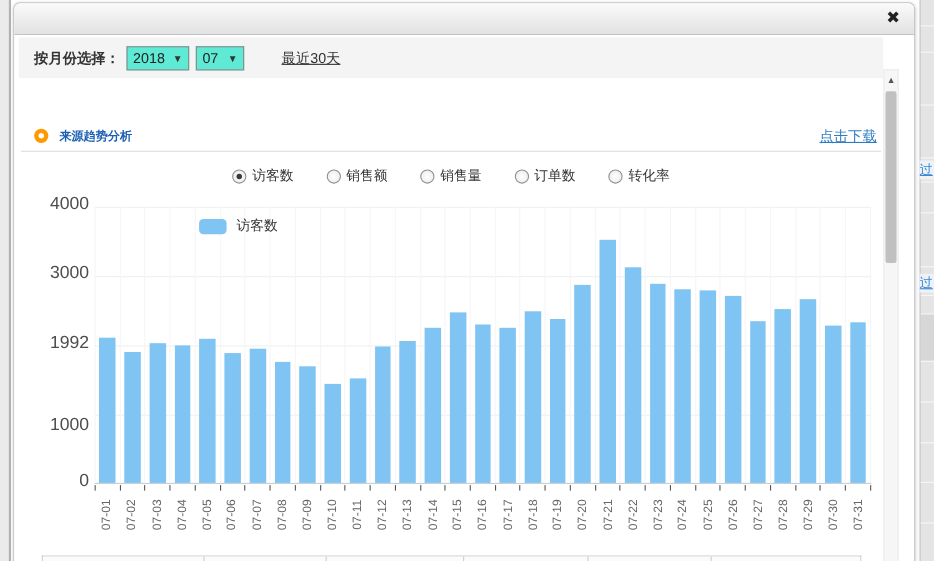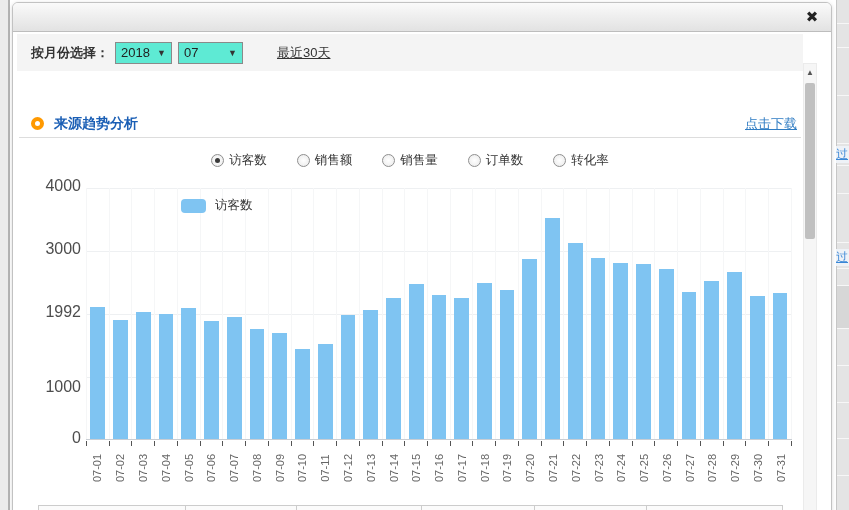--- a/index.html
+++ b/index.html
@@ -38,21 +38,21 @@
     height:22px; border:1px solid #8a8a8a; background:#5eead4; font-size:13px; color:#222;
     padding:0 5px; margin-left:6px; cursor:default; }
   .select-box .caret { font-size:9px; color:#333; margin-left:6px; }
   .recent-link { margin-left:34px; font-size:13px; color:#333; text-decoration:underline; cursor:pointer; }
 
   
   .section-header { position:absolute; left:6px; right:30px; top:78px; height:28px;
     border-bottom:1px solid #ddd; display:flex; align-items:center; }
   .ring-icon { width:13px; height:13px; border-radius:50%; border:4px solid #f90;
     background:#fff; margin-left:12px; }
-  .section-title { margin-left:10px; font-size:14px; font-weight:bold; color:#1b5fb5; }
+  .section-title { margin-left:10px; font-size:11px; font-weight:bold; color:#1b5fb5; }
   .download-link { margin-left:auto; margin-right:4px; font-size:13px; color:#2f7cc3;
     text-decoration:underline; cursor:pointer; }
 
   
   .radio-row { position:absolute; left:6px; right:30px; top:116px; height:24px;
     display:flex; align-items:center; justify-content:center; gap:30px; }
   .radio-item { display:flex; align-items:center; gap:5px; cursor:pointer; }
   .radio-circle { width:13px; height:13px; border-radius:50%; border:1px solid #8f8f8f;
     background:radial-gradient(#fff,#e9e9e9); position:relative; }
   .radio-circle.checked::after { content:""; position:absolute; left:3px; top:3px;
@@ -135,21 +135,21 @@
     </div>
 
     <div class="body">
 
       <div class="filter-row">
         <span class="filter-label">按月份选择：</span>
         <span class="select-box" style="width:57px">
           <span>2018</span>
           <span class="caret">▼</span>
         </span>
-        <span class="select-box" style="width:65px">
+        <span class="select-box" style="width:44px">
           <span>07</span>
           <span class="caret">▼</span>
         </span>
         <span class="recent-link">最近30天</span>
       </div>
 
       <div class="section-header">
         <span class="ring-icon"></span>
         <span class="section-title">来源趋势分析</span>
         <span class="download-link">点击下载</span>

